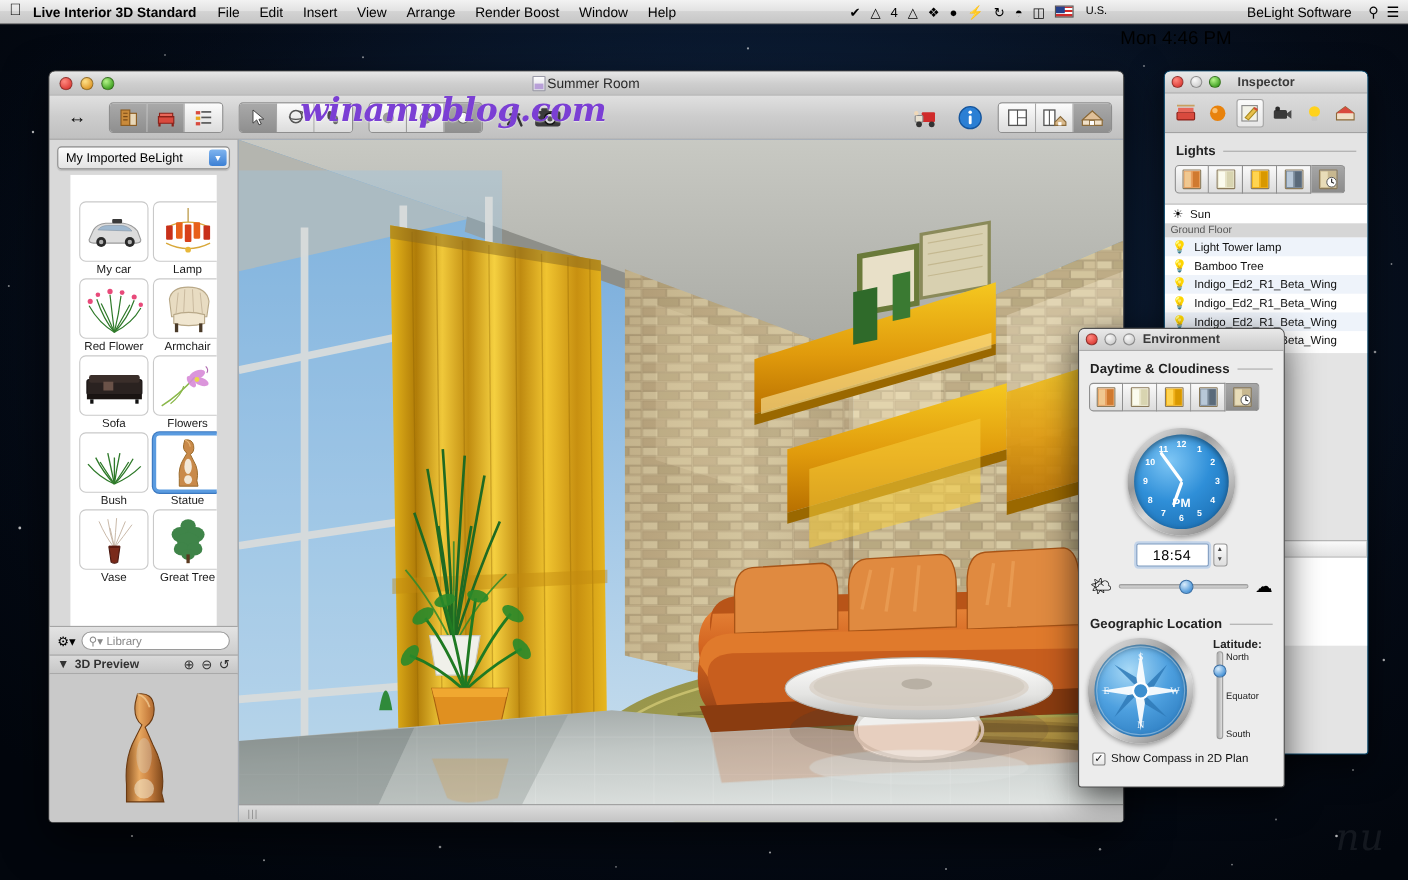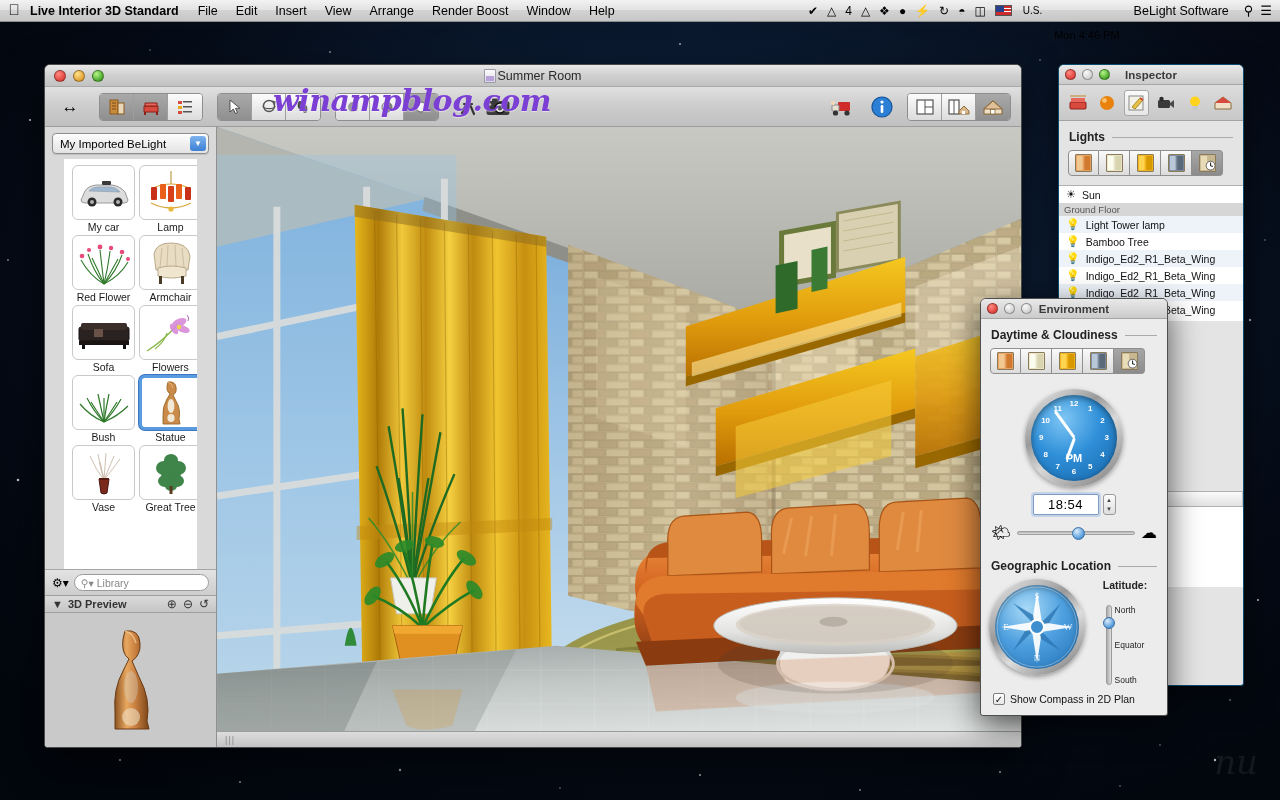--- a/index.html
+++ b/index.html
@@ -22,21 +22,21 @@
     display: flex; align-items: center; font-size: 12.5px; color: #000;
     z-index: 40;
   }
   .apple-logo { width: 28px; text-align: center; font-size: 15px; line-height: 1; padding-bottom:2px;}
   .menu-app { font-weight: bold; padding: 0 10px 0 2px; }
   .menu-item { padding: 0 9px; }
   .menubar .spacer { flex: 1; }
   .status-icons { display: flex; align-items: center; gap: 9px; padding-right: 6px; }
   .sicon { font-size: 12px; line-height: 1; display:inline-block; }
   .menu-right-text { padding: 0 8px; font-size: 12.5px; }
-  .menu-clock { padding: 0 6px; font-size: 11px; margin-top: 48px; }
+  .menu-clock { padding: 0 6px; font-size: 17px; margin-top: 48px; }
   .flagbox {
     width: 17px; height: 11px; display: inline-block; position: relative;
     background: linear-gradient(to bottom,#d02b2b 0 18%, #fff 18% 36%, #d02b2b 36% 54%, #fff 54% 72%, #d02b2b 72% 100%);
     border: 1px solid #555; vertical-align: middle;
   }
   .flagbox::before { content:""; position:absolute; left:0; top:0; width:8px; height:6px; background:#26408b;}
   .us-label { font-size: 10px; padding-left:2px; }
   .spotlight { font-size: 13px; padding: 0 7px; }
   .listmenu { font-size: 13px; padding-right: 8px; }
 
@@ -121,21 +121,21 @@
     position: relative; box-shadow: 0 1px 1px rgba(0,0,0,0.12);
   }
   .lib-popup .arrowbtn {
     position: absolute; right: 2px; top: 2px; width: 16px; height: 15px;
     background: linear-gradient(to bottom,#7fb4ef,#3b7fd4); border-radius: 3px;
     color: #fff; font-size: 8px; display: flex; align-items: center; justify-content: center;
   }
   .lib-grid {
     flex: 1; background: #ffffff; margin: 0 19px; overflow: hidden;
     display: grid; grid-template-columns: 1fr 1fr; gap: 2px 4px;
-    padding: 6px 8px; align-content: start;
+    padding: 24px 8px; align-content: start;
   }
   .lib-cell { text-align: center; }
   .lib-thumb {
     width: 63px; height: 55px; margin: 0 auto; border: 1px solid #c9c9c9;
     border-radius: 6px; background: #fff; display: flex; align-items: center;
     justify-content: center; overflow: hidden;
   }
   .lib-cell.sel .lib-thumb { border: 3px solid #5a9be0; box-shadow: 0 0 0 1px #3b78c0; }
   .lib-label { font-size: 10.5px; color: #1a1a1a; margin-top: 1px; }
   .lib-search {
@@ -272,21 +272,21 @@
     width: 96px; height: 96px; border-radius: 50%;
     background: linear-gradient(145deg,#f0f0f0,#999 40%,#ddd 60%,#6f6f6f 100%);
     padding: 6px; box-shadow: 0 2px 5px rgba(0,0,0,0.35);
   }
   .compass-face {
     width: 100%; height: 100%; border-radius: 50%; position: relative;
     background: radial-gradient(circle at 38% 28%, #a9daf7 0%, #4ea0df 45%, #1f6fb5 100%);
     box-shadow: inset 0 2px 6px rgba(0,0,0,0.4);
   }
   .lat-col { flex: 1; display: flex; flex-direction: column; align-items: center; }
-  .lat-title { font-size: 10.5px; font-weight: bold; color: #222; margin-bottom: 14px; }
+  .lat-title { font-size: 10.5px; font-weight: bold; color: #222; margin-bottom: 0; }
   .lat-body { display: flex; gap: 3px; height: 80px; }
   .lat-track {
     width: 6px; height: 100%; background: linear-gradient(to right,#aaa,#e0e0e0);
     border: 1px solid #9a9a9a; border-radius: 3px; position: relative;
   }
   .lat-knob {
     position: absolute; left: -4px; top: 14%; width: 12px; height: 12px; border-radius: 50%;
     background: radial-gradient(circle at 35% 30%,#d9ecfb,#4a95d8 75%); border: 1px solid #3a6fa5;
   }
   .lat-marks { display: flex; flex-direction: column; justify-content: space-between; font-size: 8.5px; color: #222; }

